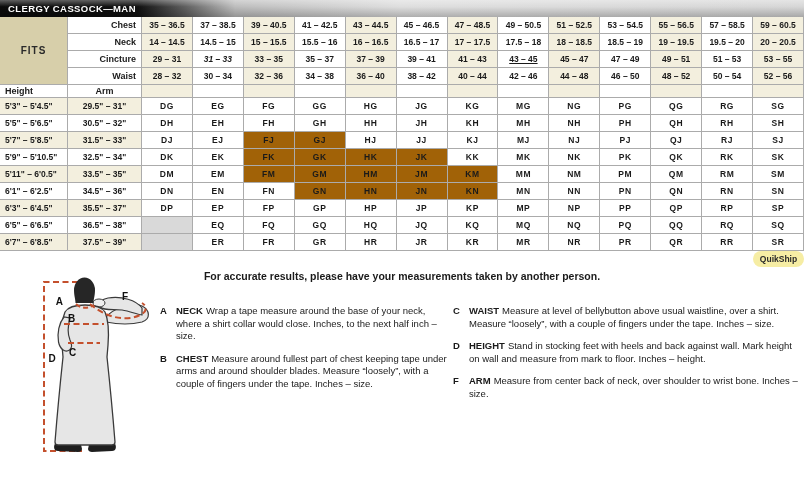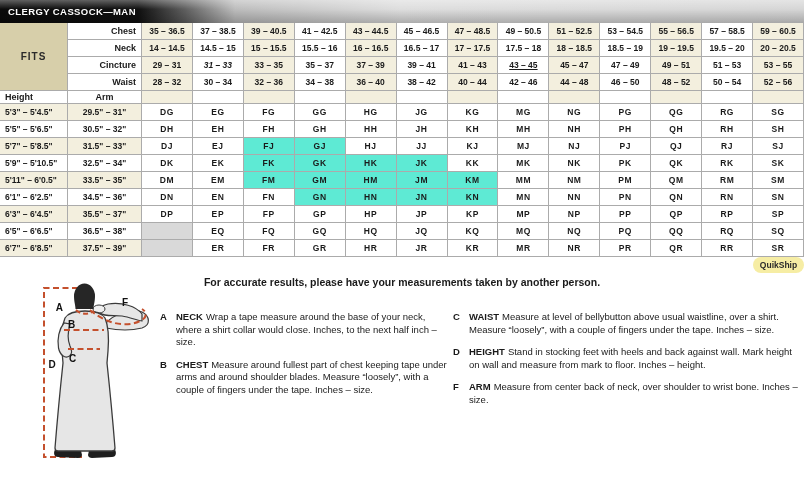--- a/index.html
+++ b/index.html
@@ -1,21 +1,21 @@
 <!DOCTYPE html>
 <html><head>
 <meta charset="utf-8">
 <style>
   * { margin:0; padding:0; box-sizing:border-box; }
   html,body { width:804px; height:491px; background:#fff; overflow:hidden;
               font-family:"Liberation Sans", sans-serif; color:#1a1a1a; }
 
   
   .titlebar{
-    height:23px; display:flex; align-items:center; padding-left:8px;
+    height:17px; display:flex; align-items:center; padding-left:8px;
     font-size:9.5px; font-weight:bold; letter-spacing:.4px; color:#fff;
     background:
       linear-gradient(to bottom, rgba(255,255,255,.35) 0%, rgba(255,255,255,0) 40%, rgba(0,0,0,.22) 100%),
       linear-gradient(to right, #0b0b0b 0px, #101010 138px, #5f5f5f 185px,
                       #bdbdbd 235px, #dedede 400px, #d6d6d6 100%);
   }
 
   
   #grid{
     display:grid; width:804px;
@@ -28,21 +28,21 @@
          background:#fff; overflow:hidden; white-space:nowrap; }
   .cream{ background:#f3efde; }
   .fits{ background:#d7cfaa; font-weight:bold; font-size:10px; letter-spacing:1px; color:#2a2a2a;}
   .flabel{ justify-content:flex-end; padding-right:5px; font-weight:bold; font-size:9px; }
   .fval{ font-weight:bold; font-size:8.5px; }
   .hlabel{ font-weight:bold; font-size:9px; }
   .left{ justify-content:flex-start; padding-left:5px; }
   .hcell{ justify-content:flex-start; padding-left:5px; font-weight:bold; font-size:8.5px; }
   .acell{ font-weight:bold; font-size:8.5px; }
   .scell{ font-weight:bold; font-size:8.5px; letter-spacing:.6px; }
-  .qs{ background:#5eead4; }
+  .qs{ background:#a16207; }
   .unavail{ background:#d9d9d9; }
   .qsrow-filler{ border:none; background:#fff; }
   .qslabel{ border:none; background:#f6eda4; font-weight:bold; font-size:8.5px; color:#2a2a2a; }
 
   
   .lower{ position:relative; height:225px; }
   .notes{ position:absolute; top:2px; left:0; width:804px; text-align:center;
           font-weight:bold; font-size:10.5px; line-height:14px; }
   .cols{ position:absolute; top:38px; }
   .col1{ left:160px; width:290px; }

